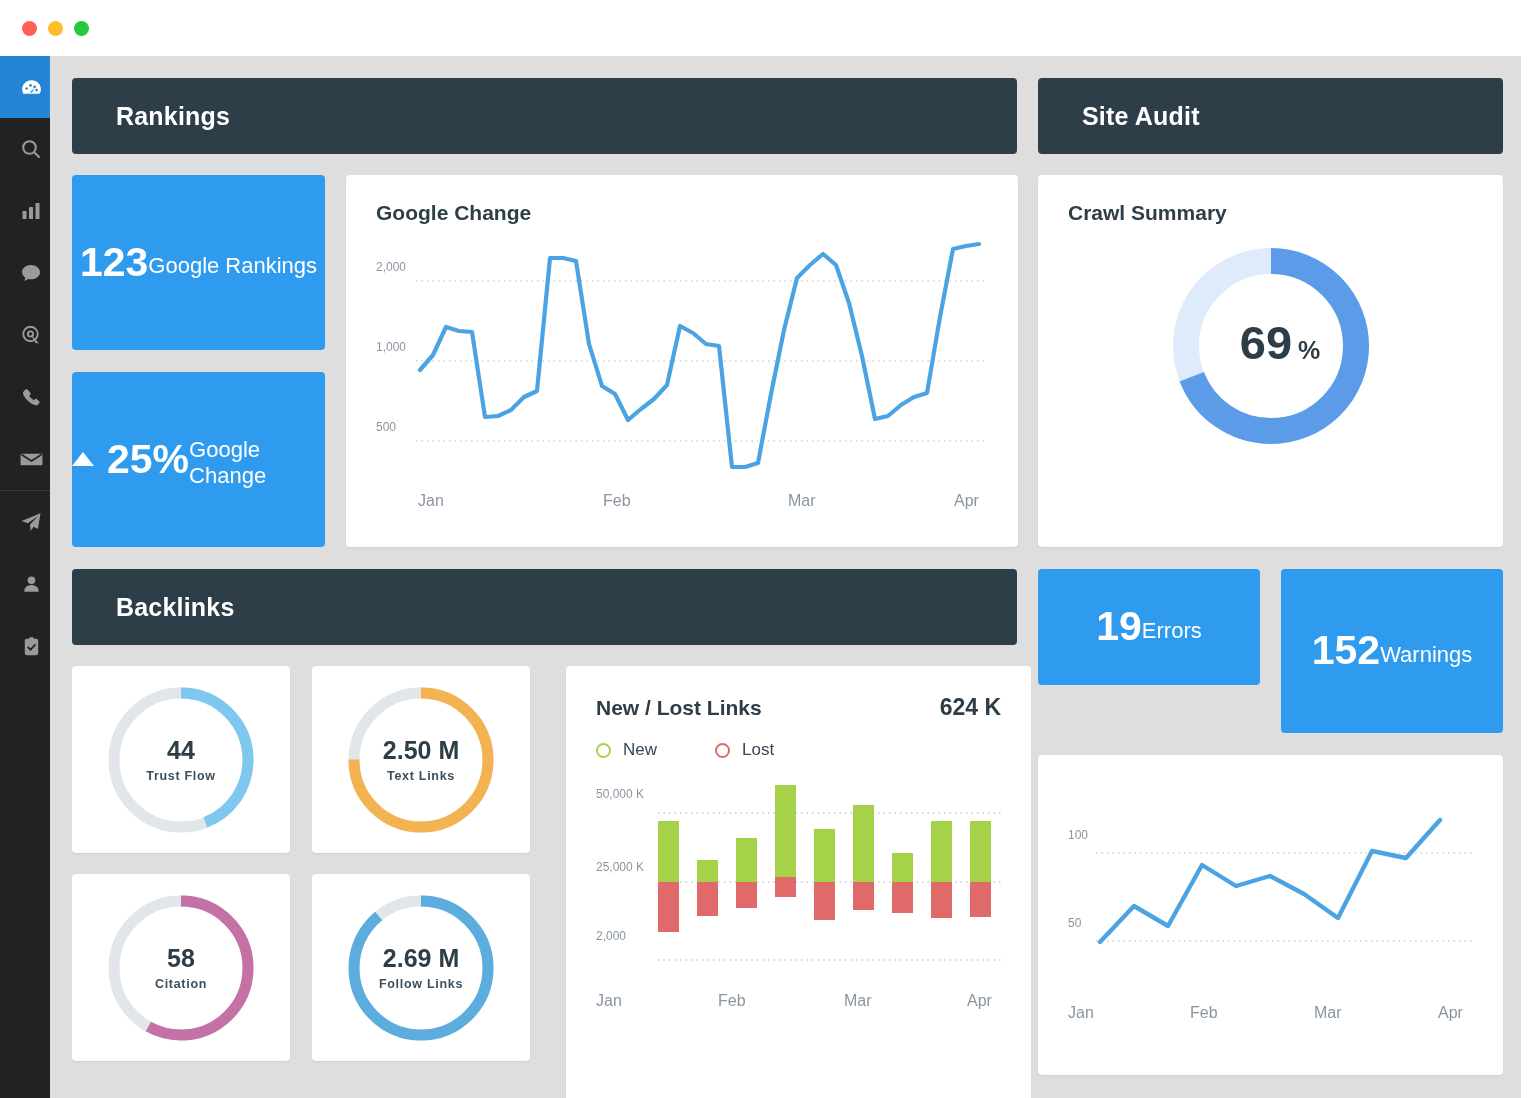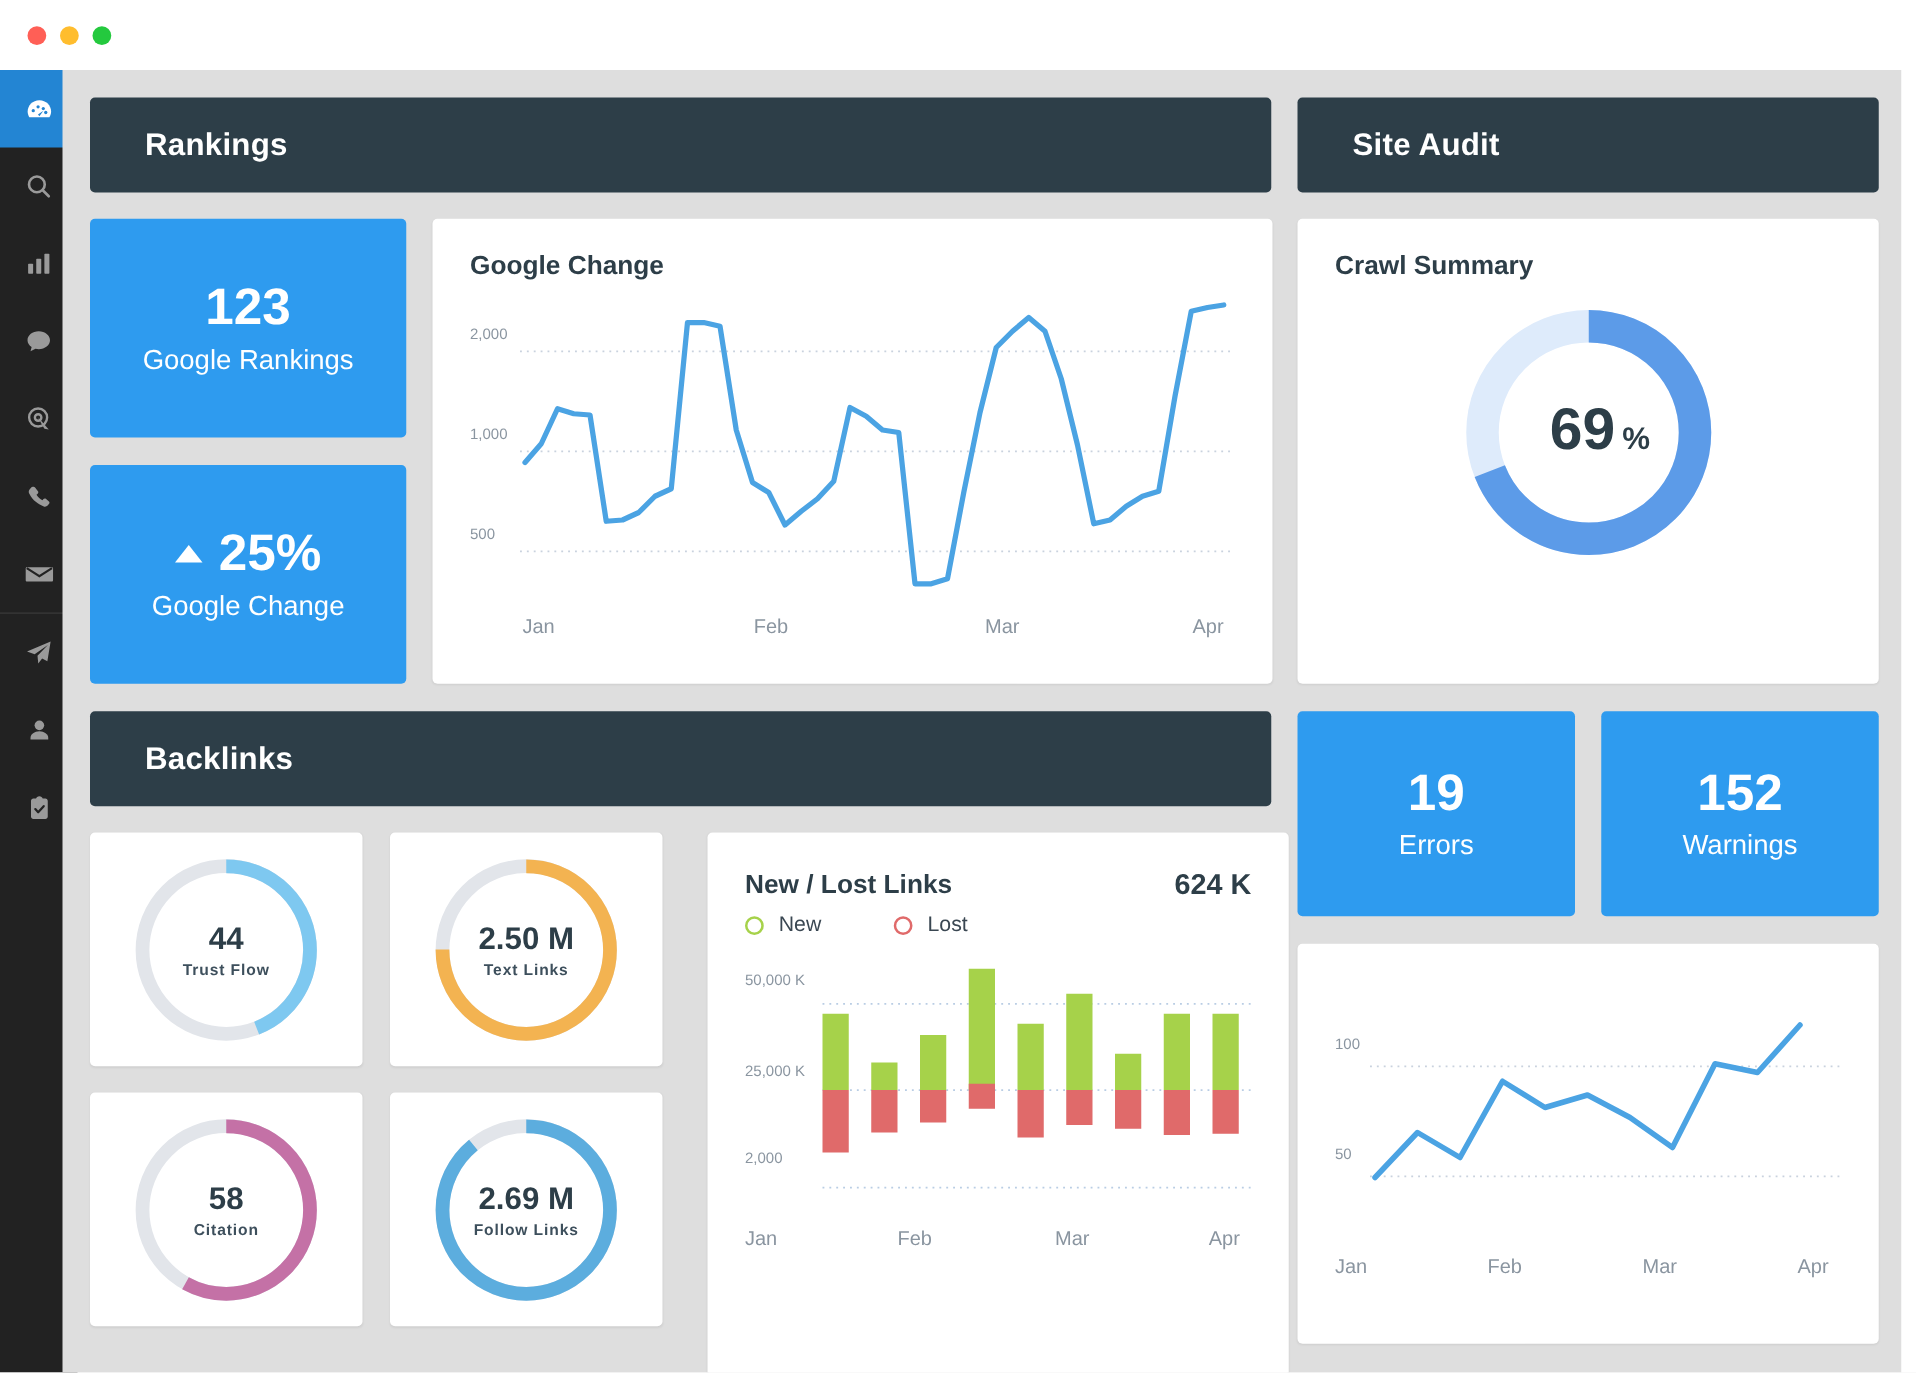--- a/index.html
+++ b/index.html
@@ -53,21 +53,21 @@
   .section-head h2 {
     color: #ffffff; font-size: 25px; font-weight: bold; letter-spacing: .2px;
   }
 
   .card {
     background: #ffffff; border-radius: 4px;
     box-shadow: 0 1px 2px rgba(0,0,0,.07);
   }
   .tile {
     background: #2E9BEF; border-radius: 4px; color: #ffffff;
-    display: flex; flex-direction: column; align-items: center; justify-content: center;
+    display: flex; flex-direction: row; align-items: center; justify-content: center;
   }
   .tile .big { font-size: 41px; font-weight: bold; line-height: 1.05; }
   .tile .lbl { font-size: 22px; font-weight: normal; margin-top: 7px; }
   .tile .big.with-arrow { display: flex; align-items: center; gap: 13px; }
   .arrow-up {
     width: 0; height: 0; border-left: 11px solid transparent;
     border-right: 11px solid transparent; border-bottom: 14px solid #ffffff;
     display: inline-block;
   }
 
@@ -84,21 +84,21 @@
 
   
   .backlinks-row { display: grid; grid-template-columns: 473px 1fr; column-gap: 21px; }
   .donut-grid { display: grid; grid-template-columns: 218px 218px; grid-template-rows: 187px 187px; gap: 21px 22px; }
   .donut-card { display: flex; align-items: center; justify-content: center; }
   .donut-num { font-size: 25px; font-weight: bold; fill: #2D3E48; font-family: "Liberation Sans", sans-serif; }
   .donut-cap { font-size: 12.5px; font-weight: bold; fill: #3d4f5c; letter-spacing: .7px; font-family: "Liberation Sans", sans-serif; }
 
   
   .audit-tiles { display: grid; grid-template-columns: 1fr 1fr; column-gap: 21px; }
-  .legend-row { display: flex; align-items: center; gap: 58px; margin-top: 9px; text-align: center; }
+  .legend-row { display: flex; align-items: center; gap: 58px; margin-top: 19px; text-align: center; }
   .legend-item { display: flex; align-items: center; gap: 12px; }
   .legend-ring { width: 15px; height: 15px; border-radius: 50%; border: 2.6px solid #000; }
   .legend-text { font-size: 17px; color: #3a4752; }
 </style>
 </head>
 <body>
 
 <div class="window">
 
   <div class="titlebar">
@@ -365,21 +365,21 @@
             <svg width="210" height="210" viewBox="0 0 210 210">
               <circle cx="105" cy="105" r="85" fill="none" stroke="#DEEBFB" stroke-width="26"></circle>
               <circle cx="105" cy="105" r="85" fill="none" stroke="#5C9BE8" stroke-width="26" stroke-dasharray="368.5 165.6" transform="rotate(-90 105 105)"></circle>
               <text x="100" y="118" text-anchor="middle" font-size="47" font-weight="bold" fill="#2D3E48" font-family="Liberation Sans, sans-serif">69</text>
               <text x="143" y="118" text-anchor="middle" font-size="25" font-weight="bold" fill="#2D3E48" font-family="Liberation Sans, sans-serif">%</text>
             </svg>
           </div>
         </div>
 
         <div class="audit-tiles" style="margin-top:22px;">
-          <div class="tile" style="height:164px;">
+          <div class="tile" style="height:116px;">
             <div class="big">19</div>
             <div class="lbl">Errors</div>
           </div>
           <div class="tile" style="height:164px;">
             <div class="big">152</div>
             <div class="lbl">Warnings</div>
           </div>
         </div>
 
         <div class="card" style="height:320px;margin-top:22px;padding:28px 30px 0 30px;">

